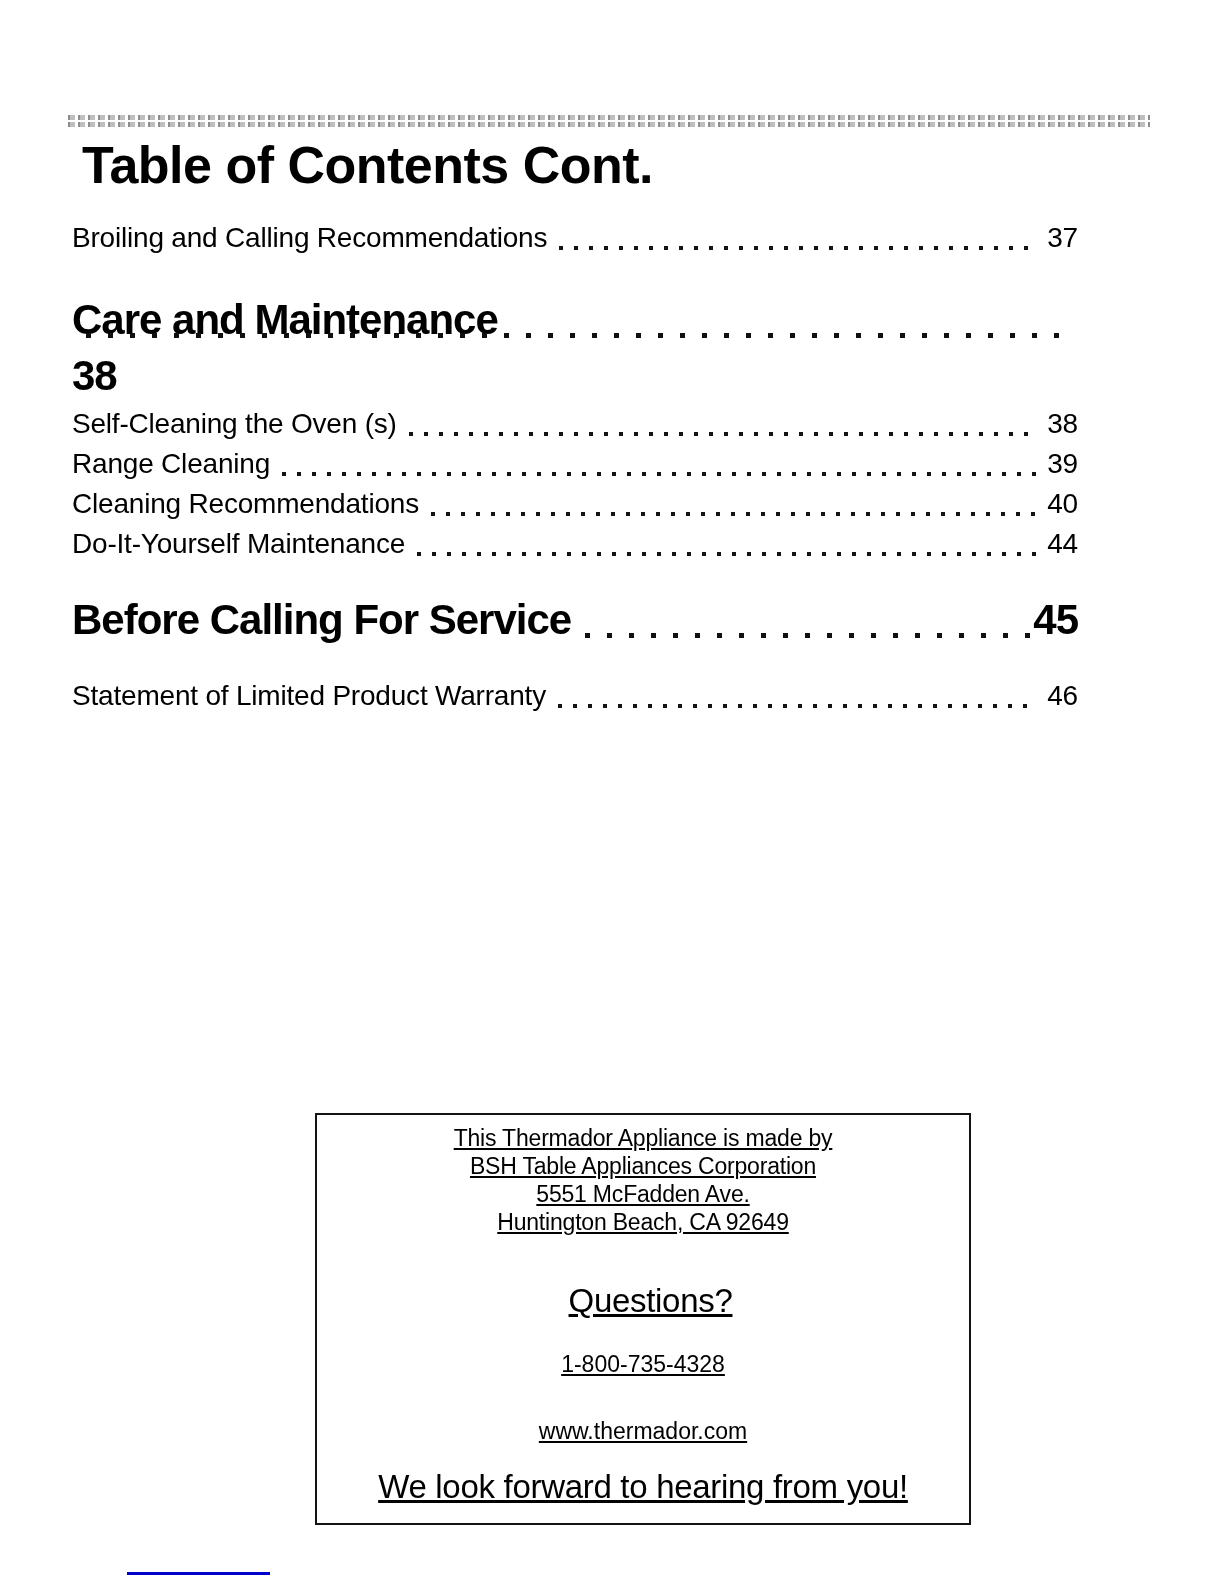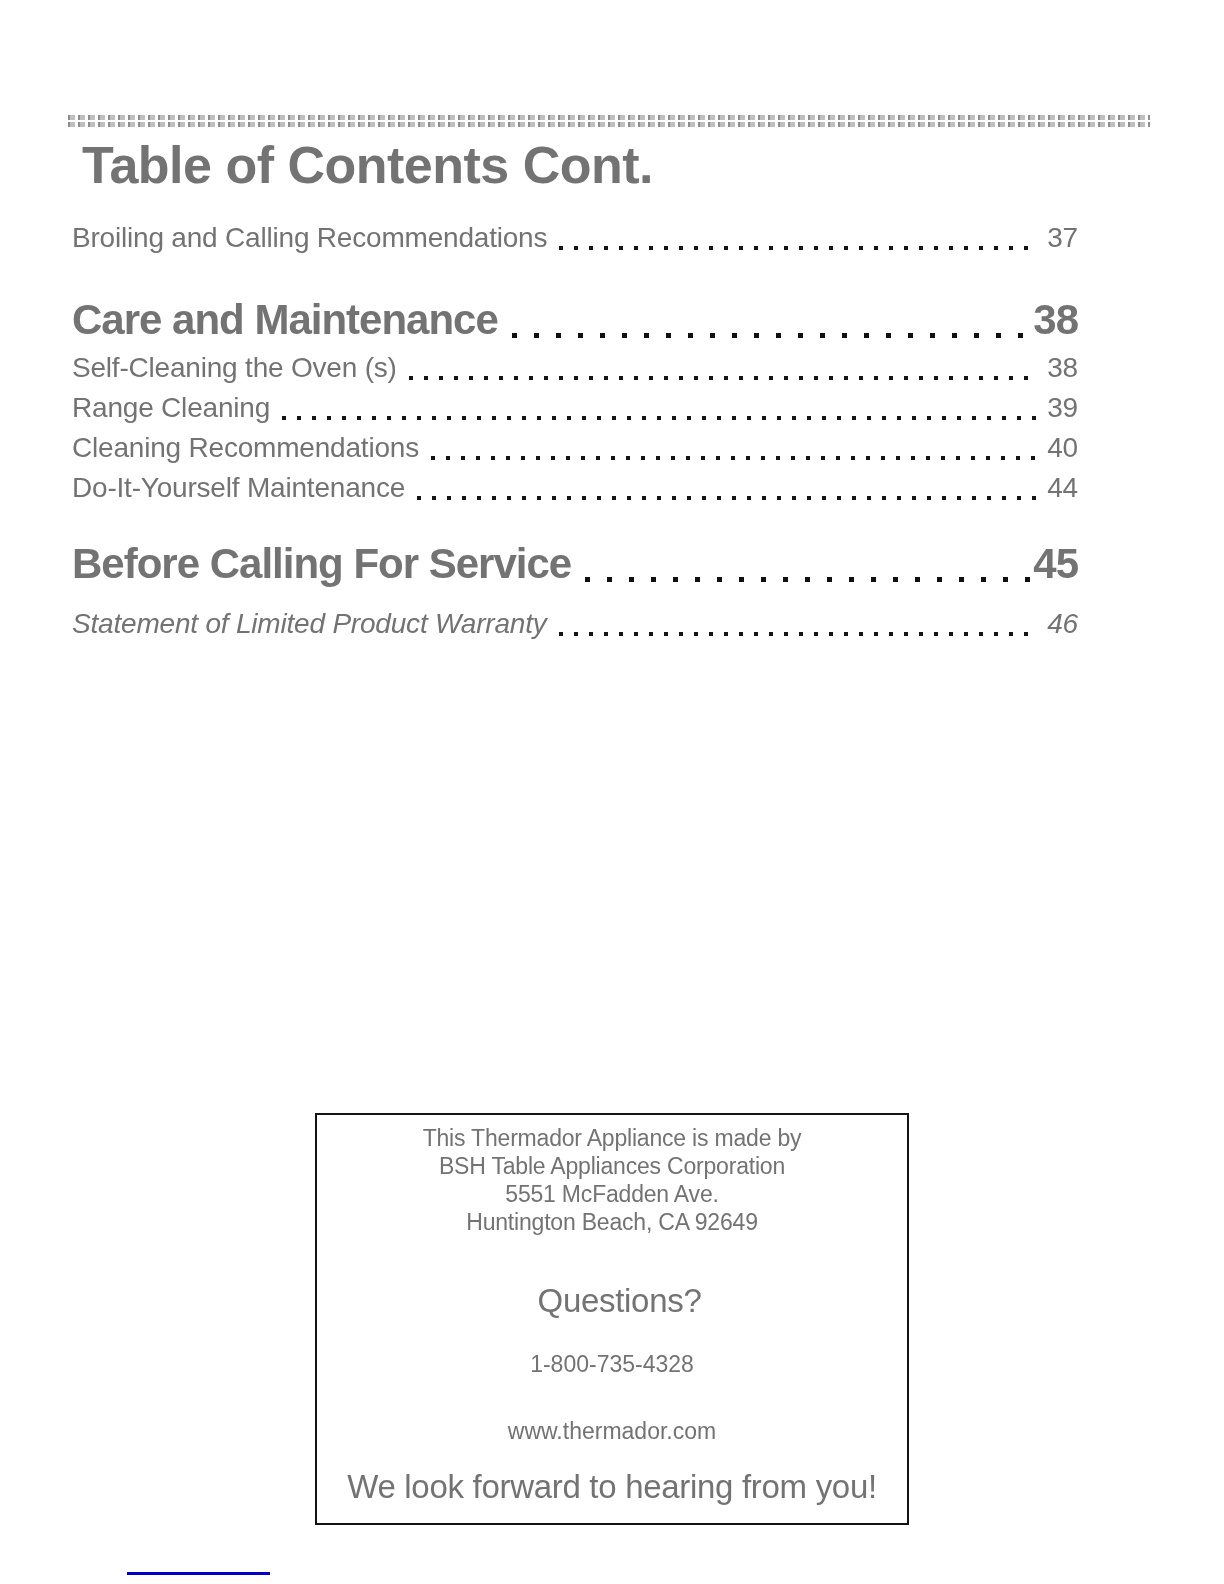--- a/index.html
+++ b/index.html
@@ -4,21 +4,21 @@
 <style>
   html,body { margin:0; padding:0; background:#e8e8e8; }
   .page {
     position: relative;
     width: 1224px;
     height: 1584px;
     margin: 0 auto;
     background: #ffffff;
     overflow: hidden;
     font-family: "Liberation Sans", "DejaVu Sans", sans-serif;
-    color: #737373;
+    color: #000000;
   }
 
   
   .top-rule {
     position: absolute;
     left: 68px; top: 115px;
     width: 1082px; height: 12px;
     background-image:
       linear-gradient(to bottom, rgba(255,255,255,0) 0 5px, #ffffff 5px 7px, rgba(255,255,255,0) 7px 12px),
       repeating-linear-gradient(90deg, #8d8d8d 0 2px, #bfbfbf 2px 7px, #ffffff 7px 10px);
@@ -63,31 +63,32 @@
     font-size: 42px;
     line-height: 56px;
     font-weight: bold;
     letter-spacing: -1px;
   }
   .toc-row.heading .leader { margin: 0 2px 0 14px; }
   .toc-row.heading .leader::after {
     bottom: 10px; height: 5px;
     background-image: repeating-linear-gradient(90deg, #101010 0 5px, transparent 5px 22px);
   }
-  .toc-row.mt34 { margin-top: 34px; }
+  .toc-row.mt34 { margin-top: 34px; flex-direction: column; }
   .toc-row.mt30 { margin-top: 28px; }
-  .toc-row.mt12 { margin-top: 12px; font-style: italic; }
+  .toc-row.mt12 { margin-top: 28px; }
 
   .info-box {
     position: absolute;
     left: 315px; top: 1113px;
-    width: 594px; height: 412px;
+    width: 656px; height: 412px;
     box-sizing: border-box;
     border: 2px solid #141414;
     text-align: center;
+    text-decoration: underline;
   }
   .box-address {
     margin-top: 9px;
     font-size: 23px;
     line-height: 28px;
     letter-spacing: -0.2px;
   }
   .box-questions {
     margin-top: 45px;
     font-size: 33px;

